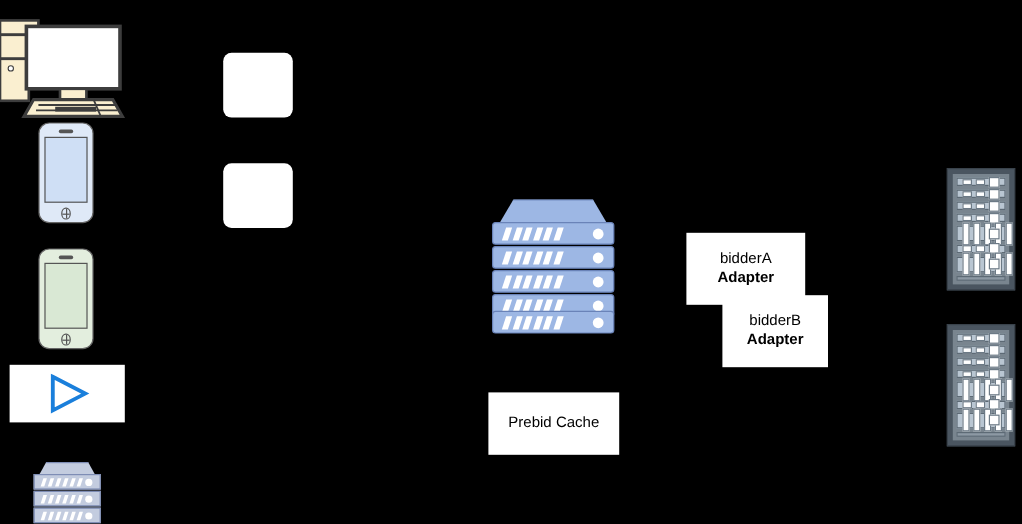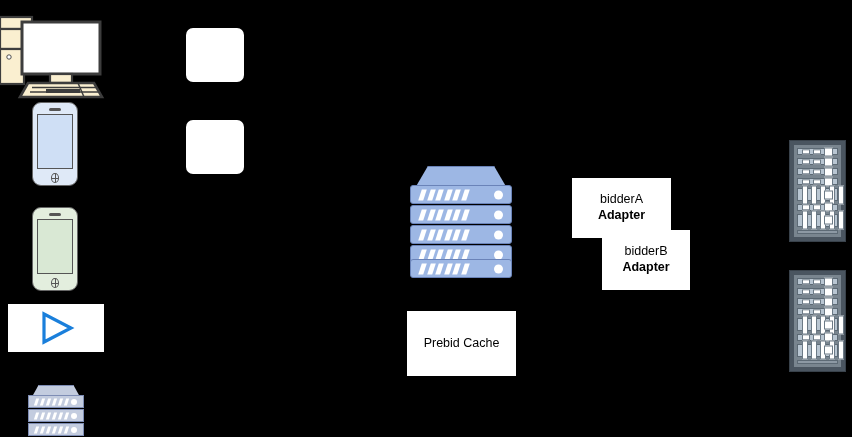--- a/index.html
+++ b/index.html
@@ -24,20 +24,21 @@
   .white-box {
     background: #ffffff;
     box-sizing: border-box;
     display: flex;
     align-items: center;
     justify-content: center;
     flex-direction: column;
     color: #000000;
     text-align: center;
     line-height: 1.25;
+    margin-top: 16px;
   }
   .rounded-box { border-radius: 7px; }
 
   .label-main { font-size: 12.5px; }
   .label-bold { font-size: 12.5px; font-weight: bold; }
 
   
   .desktop { width: 112px; height: 88px; }
 
   
@@ -388,21 +389,21 @@
             <span></span>
             <span></span>
             <span></span>
             <span></span>
         </div>
         <div class="pbs-led"></div>
       </div>
     </div>
   </div>
 
-  <div class="node white-box" style="left:407px; top:311px; width:109px; height:65px;">
+  <div class="node white-box" style="left:407px; top:311px; width:109px; height:52px;">
     <span class="label-main">Prebid Cache</span>
   </div>
 
   <div class="node white-box" style="left:572px; top:178px; width:99px; height:60px; z-index:2;">
     <span class="label-main">bidderA</span>
     <span class="label-bold">Adapter</span>
   </div>
 
   <div class="node white-box" style="left:602px; top:230px; width:88px; height:60px; z-index:3;">
     <span class="label-main">bidderB</span>

